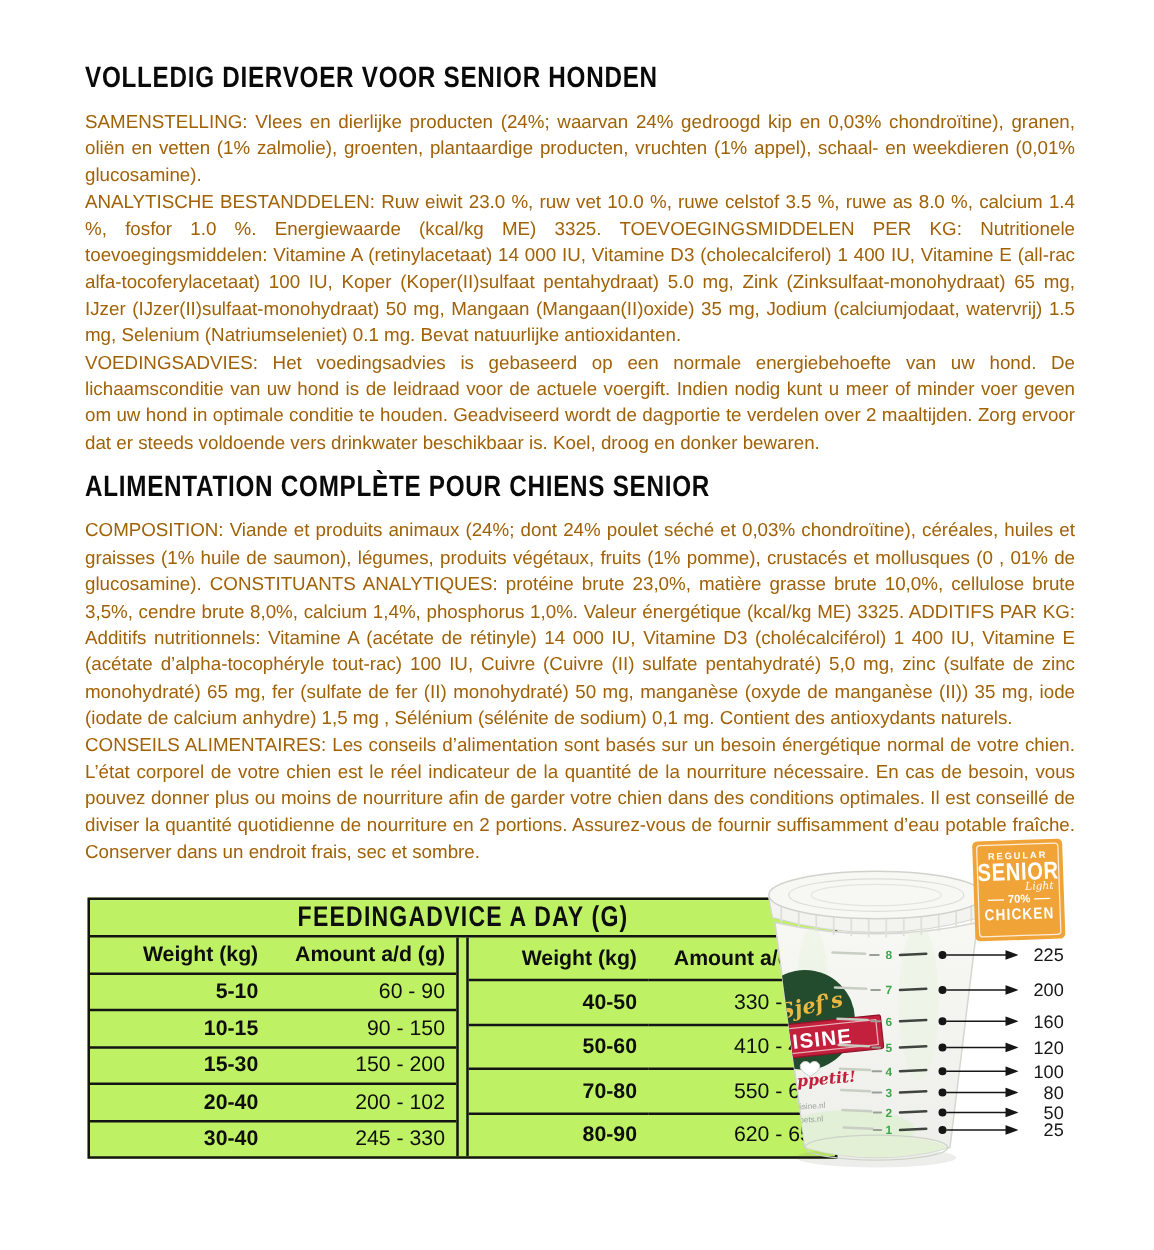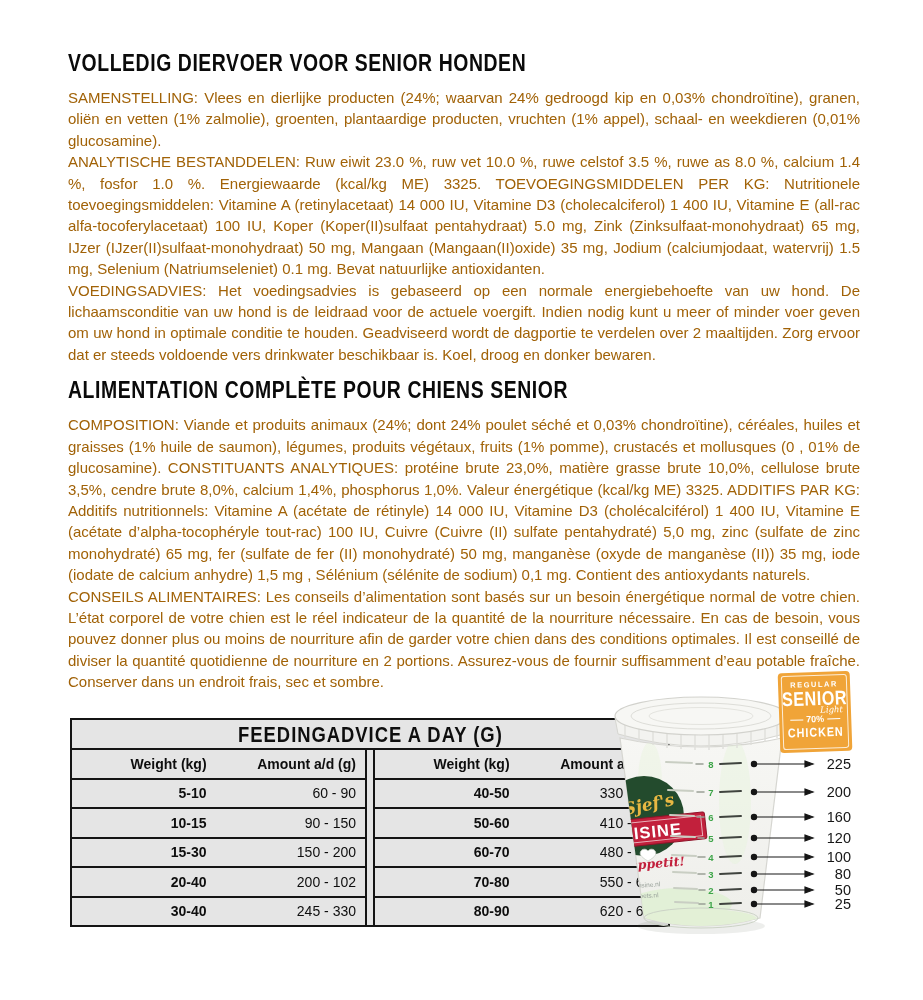--- a/index.html
+++ b/index.html
@@ -8,28 +8,28 @@
 
   
   .textblock{position:absolute;left:68px;top:54px;width:792px;}
   .stencil{font-family:"Liberation Sans",sans-serif;font-weight:bold;font-size:20px;
            letter-spacing:.6px;color:#0a0a0a;margin:0 0 10px 0;
            transform:scale(.97,1.18);transform-origin:left bottom;white-space:nowrap;}
   .fr-head{margin-top:16px;}
   p.body{margin:0;font-size:15px;line-height:21.4px;text-align:justify;color:#a16207;}
 
   
-  .ftable{position:absolute;left:70px;top:718px;width:600px;border:2px solid #141414;background:#e5e5e5;box-sizing:border-box;}
+  .ftable{position:absolute;left:70px;top:718px;width:600px;border:2px solid #141414;background:#bef264;box-sizing:border-box;}
   .ftitle{height:28px;line-height:29px;text-align:center;border-bottom:2px solid #141414;
           font-weight:bold;font-size:19px;letter-spacing:1px;
           font-family:"Liberation Sans",sans-serif;transform-origin:center;}
   .ftitle span{display:inline-block;transform:scale(.97,1.2);}
   .frow{display:flex;}
   .gapcol{width:6px;border-left:2px solid #141414;border-right:2px solid #141414;}
-  table.sub{flex:1;border-collapse:collapse;font-size:14px;table-layout:fixed;}
+  table.sub{flex:1;border-collapse:collapse;font-size:17px;table-layout:fixed;}
   table.sub th,table.sub td{border-top:2px solid #141414;text-align:right;height:27.5px;
         padding:0 9px 0 0;white-space:nowrap;overflow:hidden;}
   table.sub tr:first-child th{border-top:none;}
   table.sub th{font-weight:bold;}
   table.sub td.w{font-weight:bold;}
   table.sub col.c1{width:49%;}
 
   
   .cup{position:absolute;left:610px;top:672px;}
   .callout-num{font-family:"Liberation Sans",sans-serif;font-size:14.5px;fill:#161616;}
@@ -112,24 +112,20 @@
           <th>Weight (kg)</th>
           <th>Amount a/d (g)</th>
         </tr>
         <tr>
               <td class="w">40-50</td>
               <td>330 - 410</td>
             </tr>
         <tr>
               <td class="w">50-60</td>
               <td>410 - 480</td>
-            </tr>
-        <tr>
-              <td class="w">60-70</td>
-              <td>480 - 550</td>
             </tr>
         <tr>
               <td class="w">70-80</td>
               <td>550 - 620</td>
             </tr>
         <tr>
               <td class="w">80-90</td>
               <td>620 - 650</td>
             </tr>
       </tbody>

